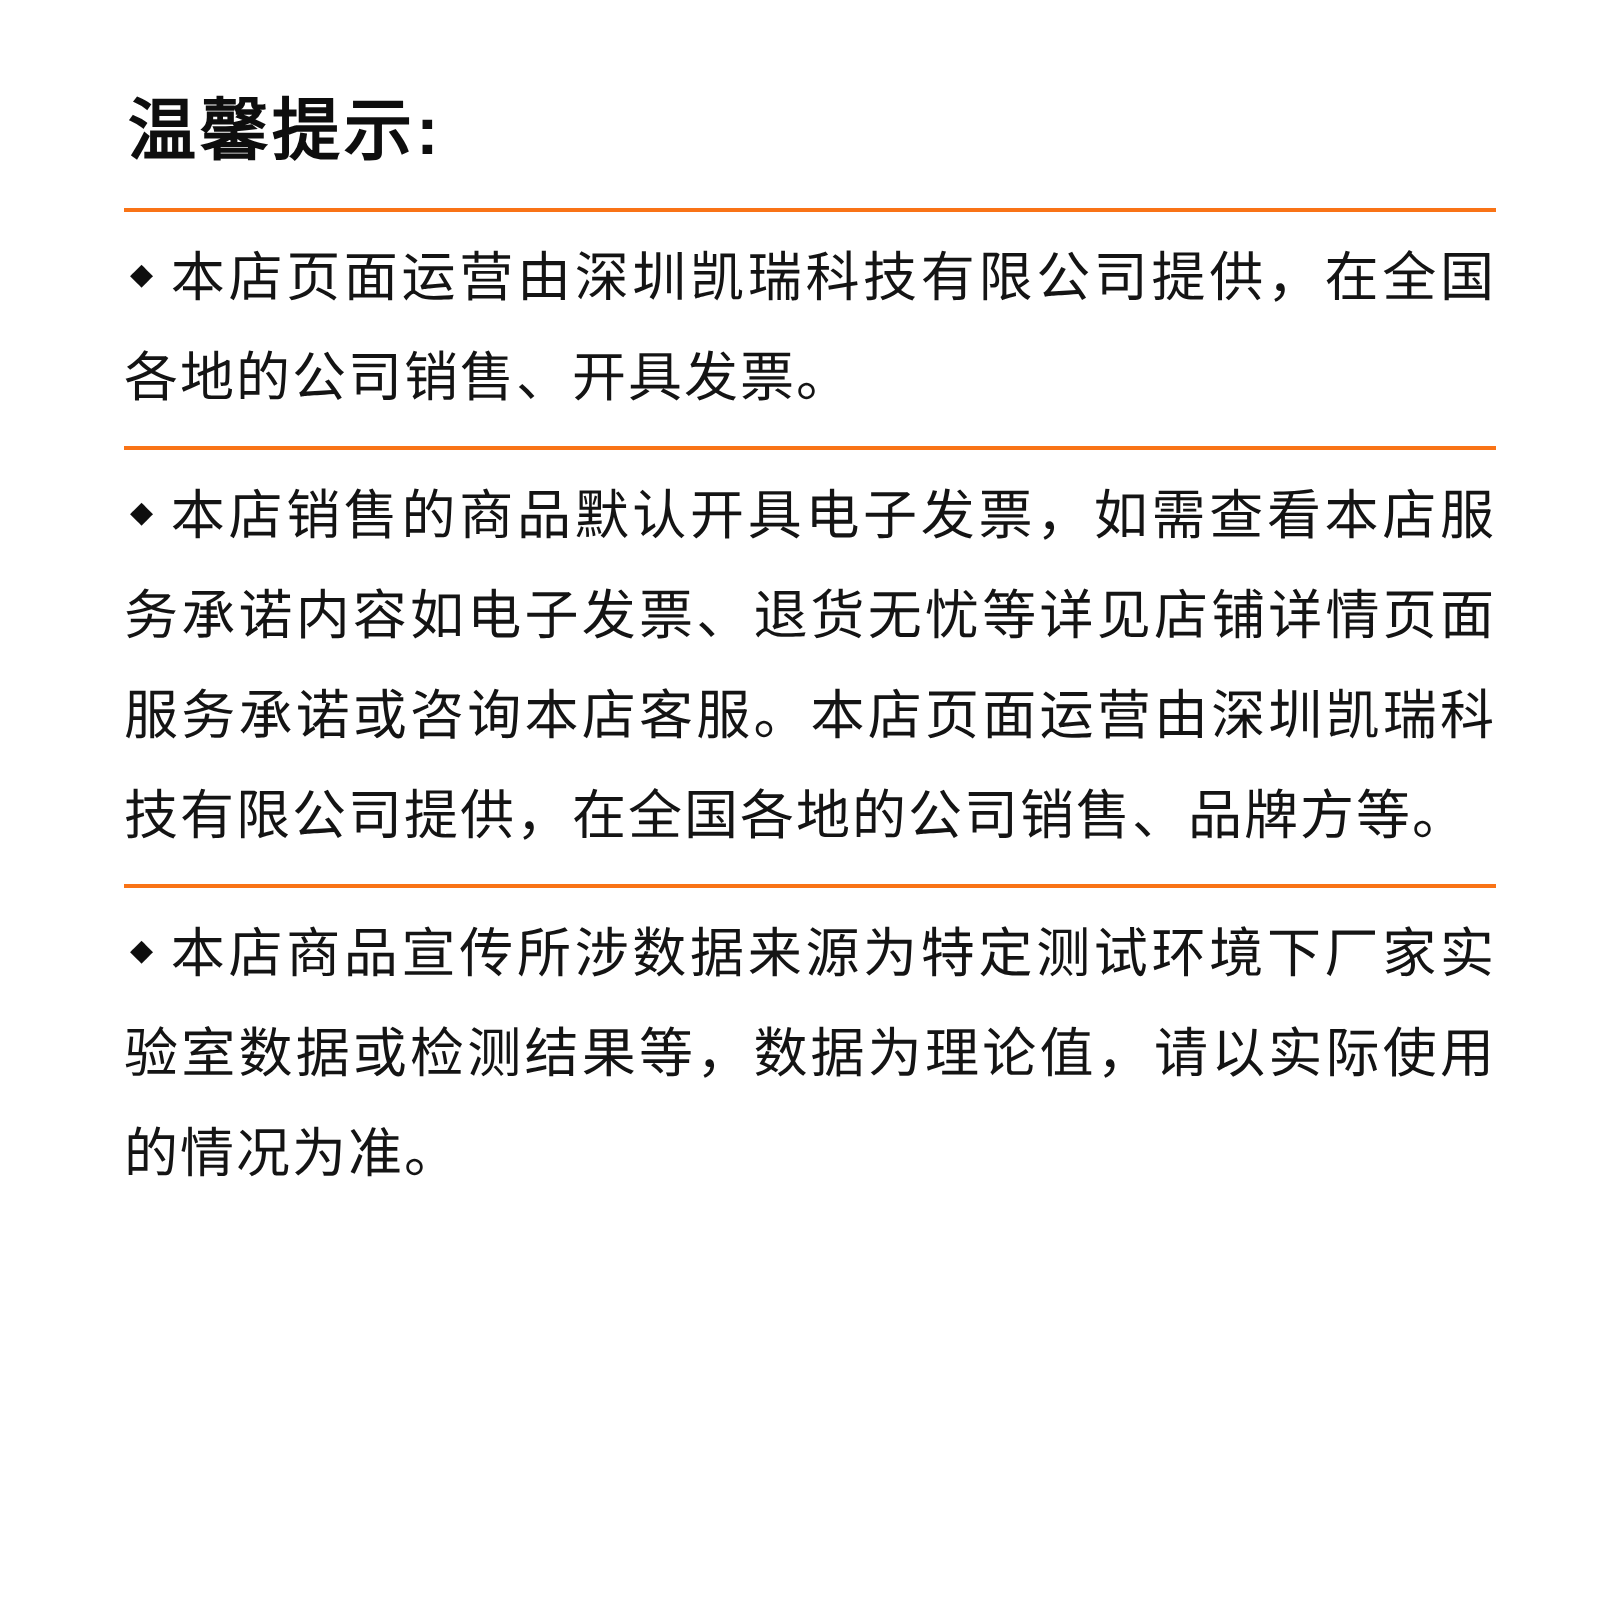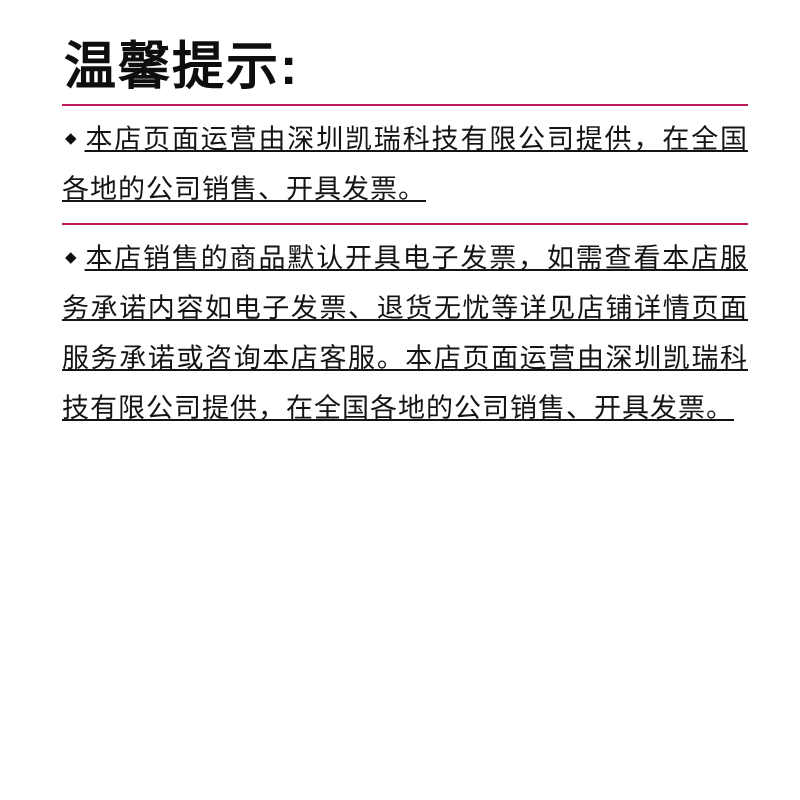--- a/index.html
+++ b/index.html
@@ -17,35 +17,34 @@
   }
   .page {
     box-sizing: border-box;
     width: 800px;
     min-height: 800px;
     background: #ffffff;
     padding: 0 52px 24px 62px;
   }
   .page-title {
     margin: 38px 0 10px 2px;
-    font-size: 52px;
+    font-size: 34px;
     line-height: 56px;
     font-weight: 700;
     letter-spacing: 2px;
     color: #0e0e0e;
   }
   .tip {
-    border-top: 2px solid #be185d;
+    border-top: 2px solid #f97316;
     padding: 8px 0 9px 0;
     font-size: 27px;
     line-height: 50px;
     letter-spacing: 1px;
     text-align: justify;
     color: #141414;
-    text-decoration: underline;
   }
   .tip:last-child {
     padding-bottom: 14px;
   }
   .bullet {
     display: inline-block;
     font-size: 15px;
     line-height: 15px;
     vertical-align: middle;
     margin: -6px 7px 0 3px;
@@ -57,18 +56,21 @@
 
 <div class="page">
 
   <h1 class="page-title">温馨提示:</h1>
 
   <div class="tip">
     <span class="bullet">◆</span><span>本店页面运营由深圳凯瑞科技有限公司提供，在全国各地的公司销售、开具发票。</span>
   </div>
 
   <div class="tip">
-    <span class="bullet">◆</span><span>本店销售的商品默认开具电子发票，如需查看本店服务承诺内容如电子发票、退货无忧等详见店铺详情页面服务承诺或咨询本店客服。本店页面运营由深圳凯瑞科技有限公司提供，在全国各地的公司销售、开具发票。</span>
+    <span class="bullet">◆</span><span>本店销售的商品默认开具电子发票，如需查看本店服务承诺内容如电子发票、退货无忧等详见店铺详情页面服务承诺或咨询本店客服。本店页面运营由深圳凯瑞科技有限公司提供，在全国各地的公司销售、品牌方等。</span>
   </div>
 
 
+  <div class="tip">
+    <span class="bullet">◆</span><span>本店商品宣传所涉数据来源为特定测试环境下厂家实验室数据或检测结果等，数据为理论值，请以实际使用的情况为准。</span>
+  </div>
 
 </div>
 
 </body></html>

